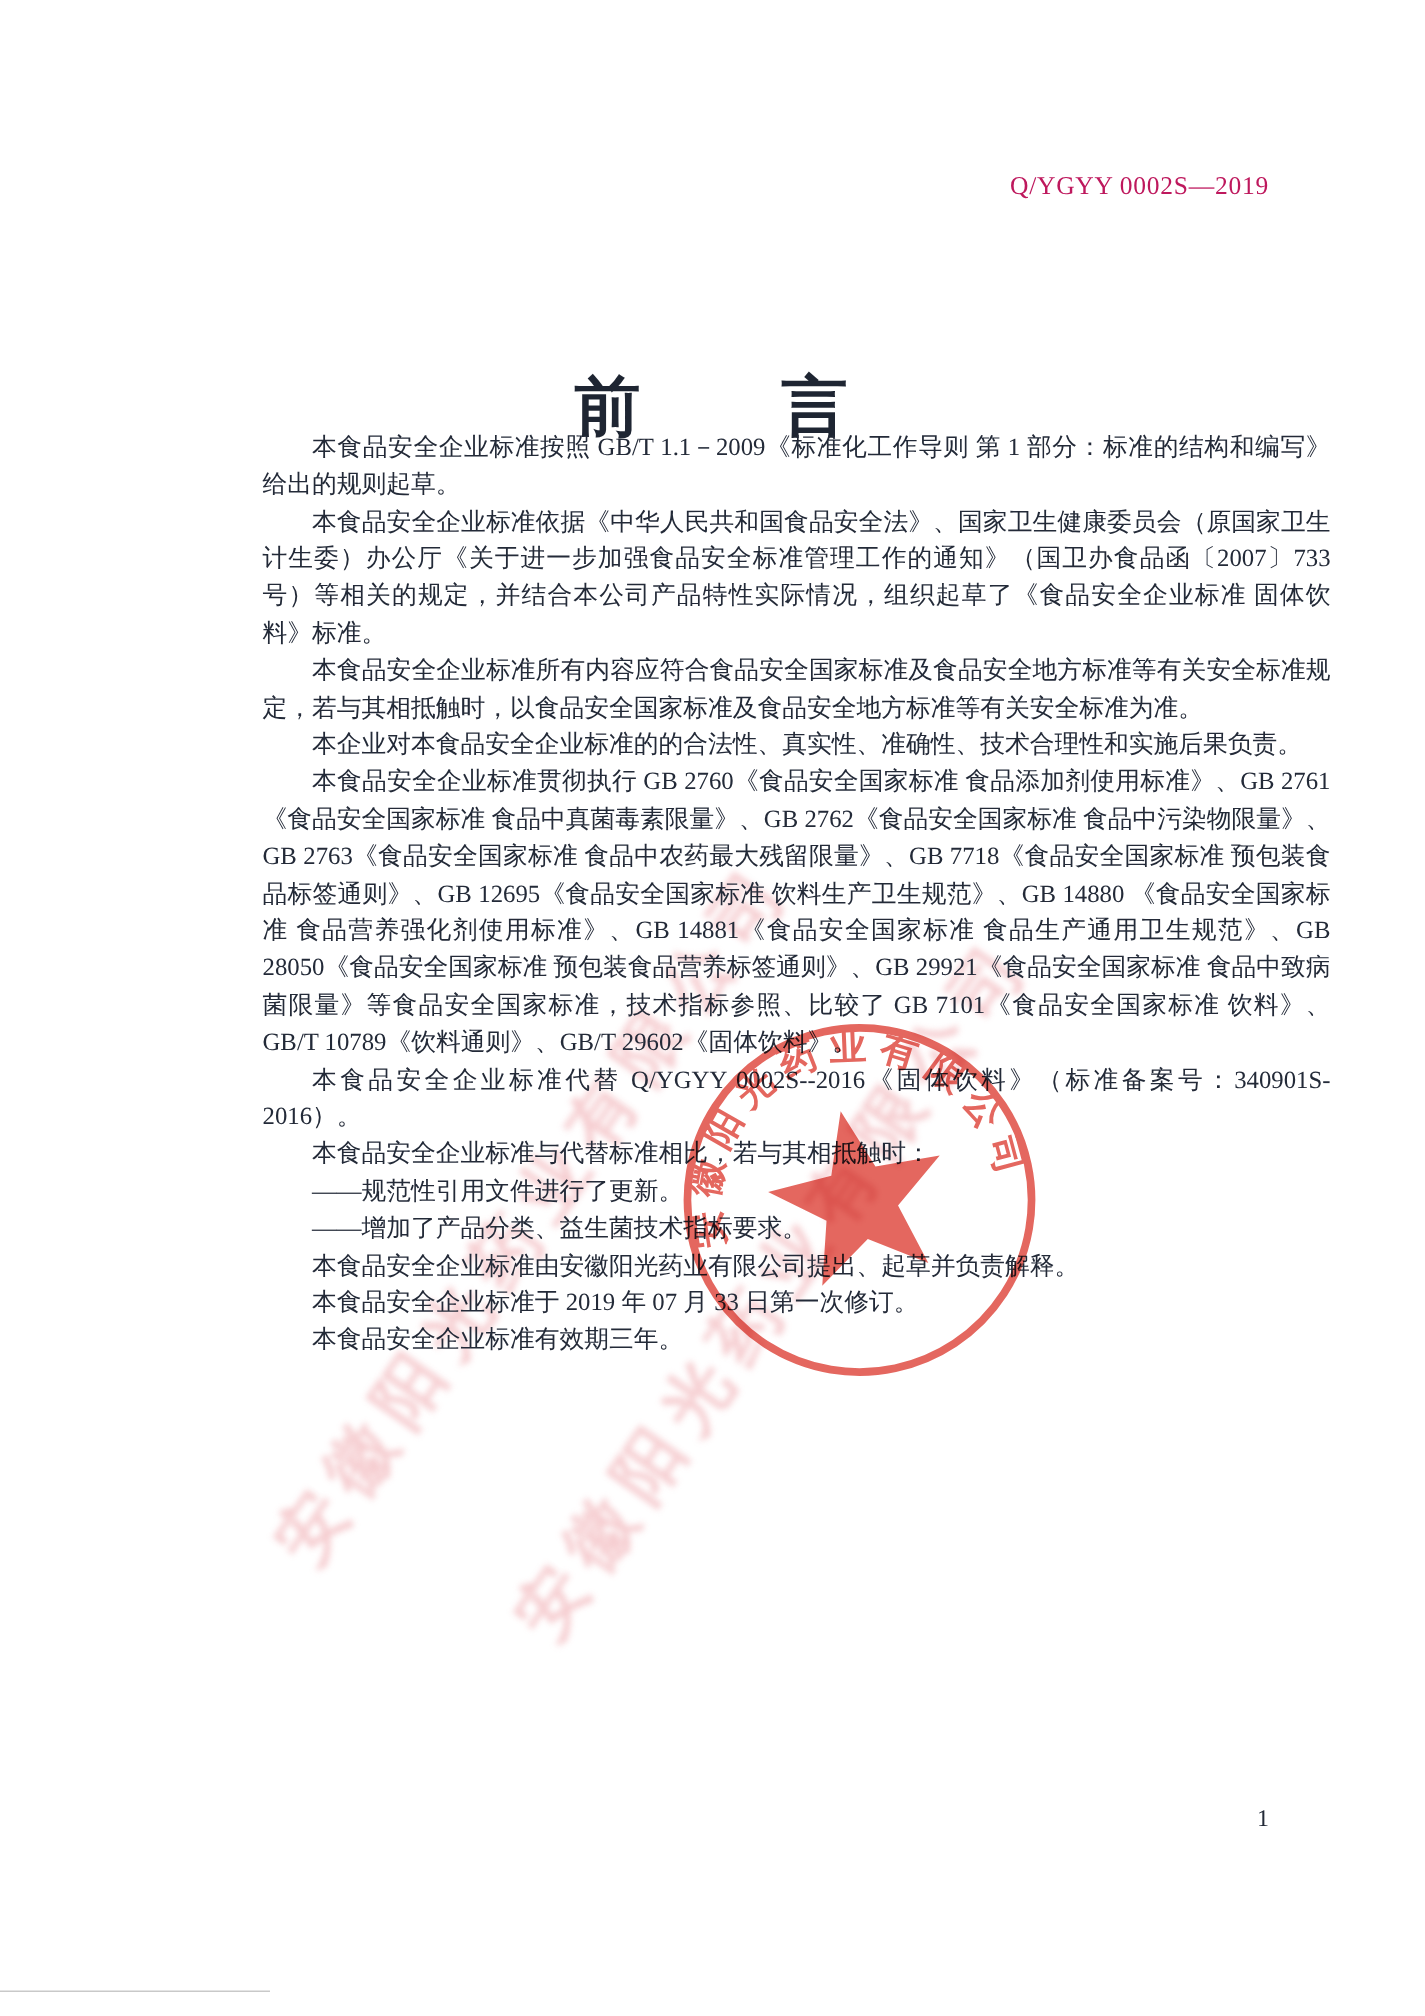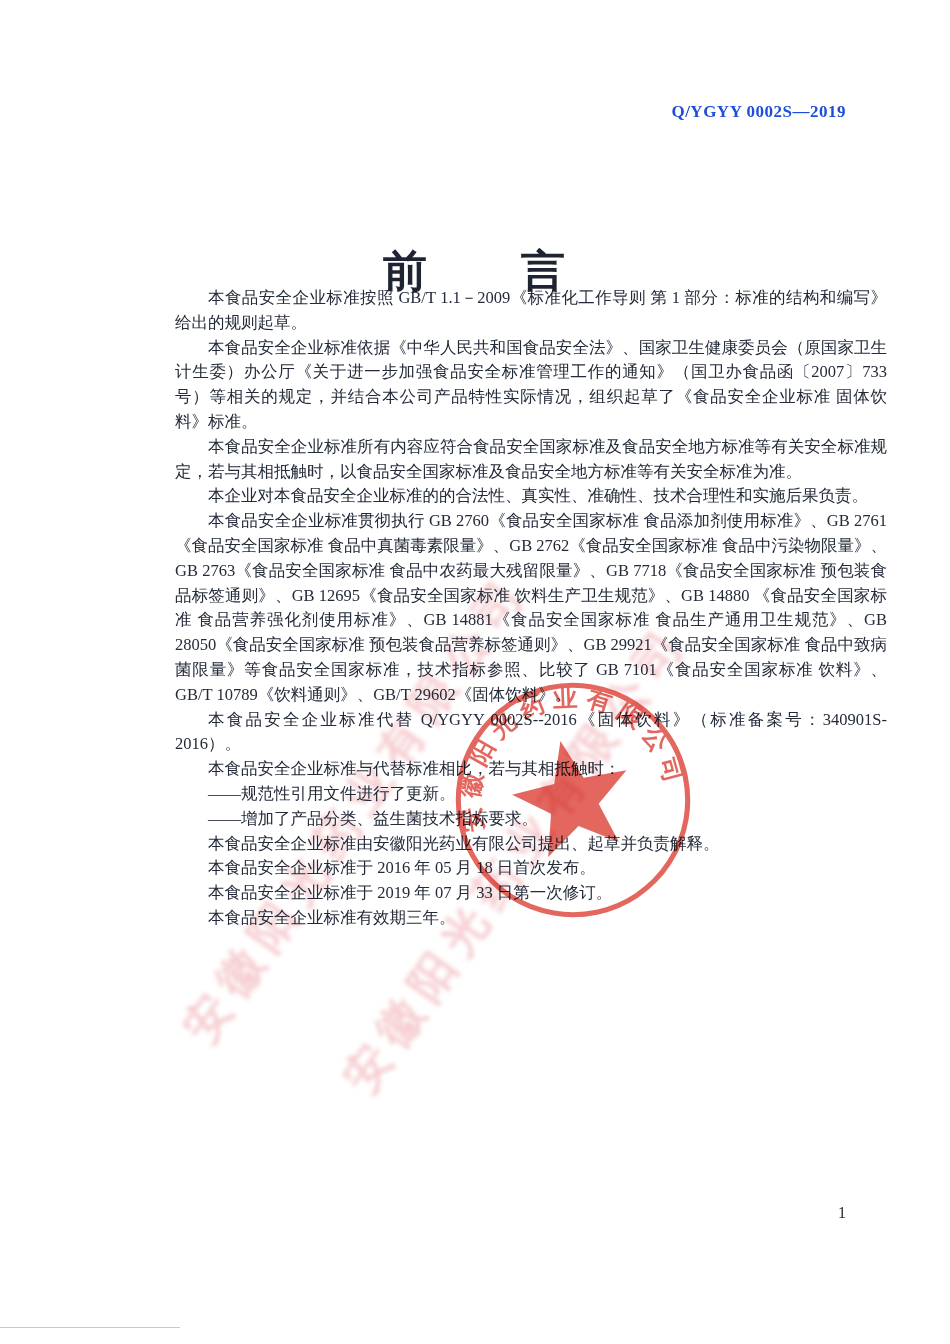--- a/index.html
+++ b/index.html
@@ -11,26 +11,26 @@
   .page {
     position: relative;
     width: 950px;
     height: 1344px;
     background: #ffffff;
     overflow: hidden;
     color: #232a38;
   }
   .header-code {
     position: absolute;
-    top: 102px;
+    top: 114px;
     right: 104px;
     font-size: 17px;
-    font-weight: bold;
+    font-weight: normal;
     letter-spacing: 0.5px;
-    color: #1d4ed8;
+    color: #be185d;
   }
   .doc-title {
     position: absolute;
     top: 196px;
     left: 0;
     width: 100%;
     text-align: center;
     font-size: 44px;
     font-weight: bold;
     font-family: "Liberation Sans", "DejaVu Sans", sans-serif;
@@ -117,21 +117,20 @@
     <p>本食品安全企业标准按照 GB/T 1.1－2009《标准化工作导则 第 1 部分：标准的结构和编写》给出的规则起草。</p>
     <p>本食品安全企业标准依据《中华人民共和国食品安全法》、国家卫生健康委员会（原国家卫生计生委）办公厅《关于进一步加强食品安全标准管理工作的通知》（国卫办食品函〔2007〕733 号）等相关的规定，并结合本公司产品特性实际情况，组织起草了《食品安全企业标准 固体饮料》标准。</p>
     <p>本食品安全企业标准所有内容应符合食品安全国家标准及食品安全地方标准等有关安全标准规定，若与其相抵触时，以食品安全国家标准及食品安全地方标准等有关安全标准为准。</p>
     <p>本企业对本食品安全企业标准的的合法性、真实性、准确性、技术合理性和实施后果负责。</p>
     <p>本食品安全企业标准贯彻执行 GB 2760《食品安全国家标准 食品添加剂使用标准》、GB 2761《食品安全国家标准 食品中真菌毒素限量》、GB 2762《食品安全国家标准 食品中污染物限量》、GB 2763《食品安全国家标准 食品中农药最大残留限量》、GB 7718《食品安全国家标准 预包装食品标签通则》、GB 12695《食品安全国家标准 饮料生产卫生规范》、GB 14880 《食品安全国家标准 食品营养强化剂使用标准》、GB 14881《食品安全国家标准 食品生产通用卫生规范》、GB 28050《食品安全国家标准 预包装食品营养标签通则》、GB 29921《食品安全国家标准 食品中致病菌限量》等食品安全国家标准，技术指标参照、比较了 GB 7101《食品安全国家标准 饮料》、GB/T 10789《饮料通则》、GB/T 29602《固体饮料》。</p>
     <p>本食品安全企业标准代替 Q/YGYY 0002S--2016《固体饮料》（标准备案号：340901S-2016）。</p>
     <p>本食品安全企业标准与代替标准相比，若与其相抵触时：</p>
     <p>——规范性引用文件进行了更新。</p>
     <p>——增加了产品分类、益生菌技术指标要求。</p>
     <p>本食品安全企业标准由安徽阳光药业有限公司提出、起草并负责解释。</p>
-    <p>本食品安全企业标准于 2016 年 05 月 18 日首次发布。</p>
     <p>本食品安全企业标准于 2019 年 07 月 33 日第一次修订。</p>
     <p>本食品安全企业标准有效期三年。</p>
   </div>
 
   <svg class="seal" viewBox="0 0 250 250" xmlns="http://www.w3.org/2000/svg">
     <circle cx="125" cy="125" r="112" fill="none" stroke="#dc3c32" stroke-width="5"></circle>
     <polygon fill="#dc3c32" points="125,66 139.7,105.8 182.1,107.5 148.8,133.7 160.3,174.5 125,151 89.7,174.5 101.2,133.7 67.9,107.5 110.3,105.8"></polygon>
     <defs>
       <path id="sealTextArc" d="M 38.5,156.5 A 92,92 0 1 1 211.5,156.5" fill="none"></path>
     </defs>

